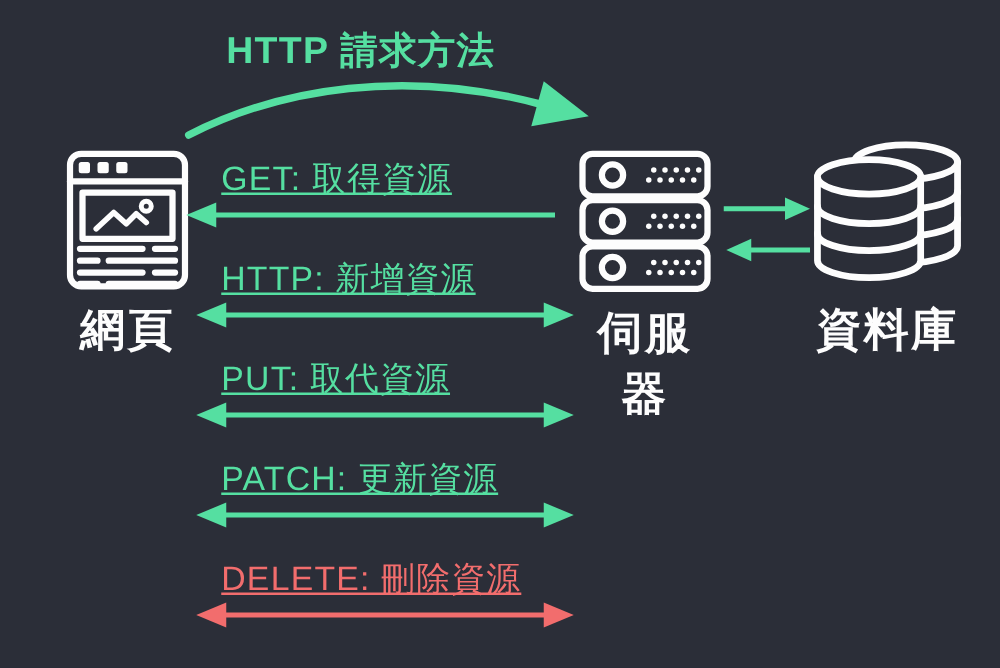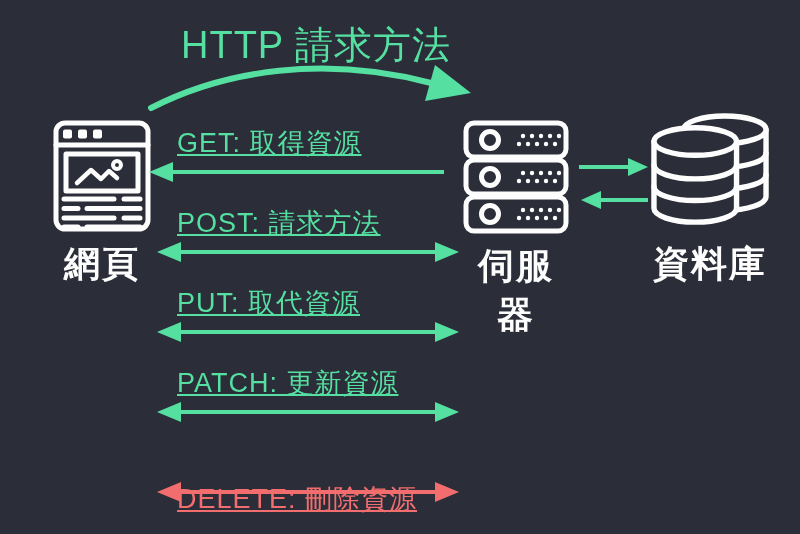--- a/index.html
+++ b/index.html
@@ -9,21 +9,21 @@
     --white:#fdfdfd;
   }
   html,body{margin:0;padding:0;background:var(--bg);}
   .canvas{
     position:relative;width:800px;height:534px;background:var(--bg);
     overflow:hidden;
     font-family:"Liberation Sans","DejaVu Sans",sans-serif;
   }
   .title{
     position:absolute;left:181px;top:20px;
-    font-size:38px;font-weight:normal;letter-spacing:1px;
+    font-size:30px;font-weight:bold;letter-spacing:1px;
     color:var(--green);
   }
   .overlay{position:absolute;left:0;top:0;pointer-events:none;}
   .node{position:absolute;text-align:center;}
   .node svg{display:block;margin:0 auto;}
   .node-label{
     color:var(--white);font-size:36px;font-weight:bold;letter-spacing:2px;
     margin-top:8px;
   }
   .method-label{
@@ -145,28 +145,28 @@
           <circle cx="83" cy="98" r="2.2"></circle>
           <circle cx="92" cy="98" r="2.2"></circle>
       </g>
     </svg>
     <div class="node-label">伺服器</div>
   </div>
 
   <div class="method-label c-green" style="top:127px;">GET: 取得資源</div>
   <div class="arr c-green head-l" style="left:172px;top:170px;width:272px;"></div>
 
-  <div class="method-label c-green" style="top:207px;">POST: 請求方法</div>
+  <div class="method-label c-green" style="top:207px;">HTTP: 新增資源</div>
   <div class="arr c-green head-l head-r" style="left:180px;top:250px;width:256px;"></div>
 
   <div class="method-label c-green" style="top:287px;">PUT: 取代資源</div>
   <div class="arr c-green head-l head-r" style="left:180px;top:330px;width:256px;"></div>
 
   <div class="method-label c-green" style="top:367px;">PATCH: 更新資源</div>
   <div class="arr c-green head-l head-r" style="left:180px;top:410px;width:256px;"></div>
 
-  <div class="method-label c-red" style="top:447px;margin-top:36px;">DELETE: 刪除資源</div>
+  <div class="method-label c-red" style="top:447px;">DELETE: 刪除資源</div>
   <div class="arr c-red head-l head-r" style="left:180px;top:490px;width:256px;"></div>
 
   <div class="arr-sm c-green head-r" style="left:579px;top:165px;width:50px;"></div>
   <div class="arr-sm c-green head-l" style="left:600px;top:198px;width:48px;"></div>
 
 </div>
 
 </body></html>

